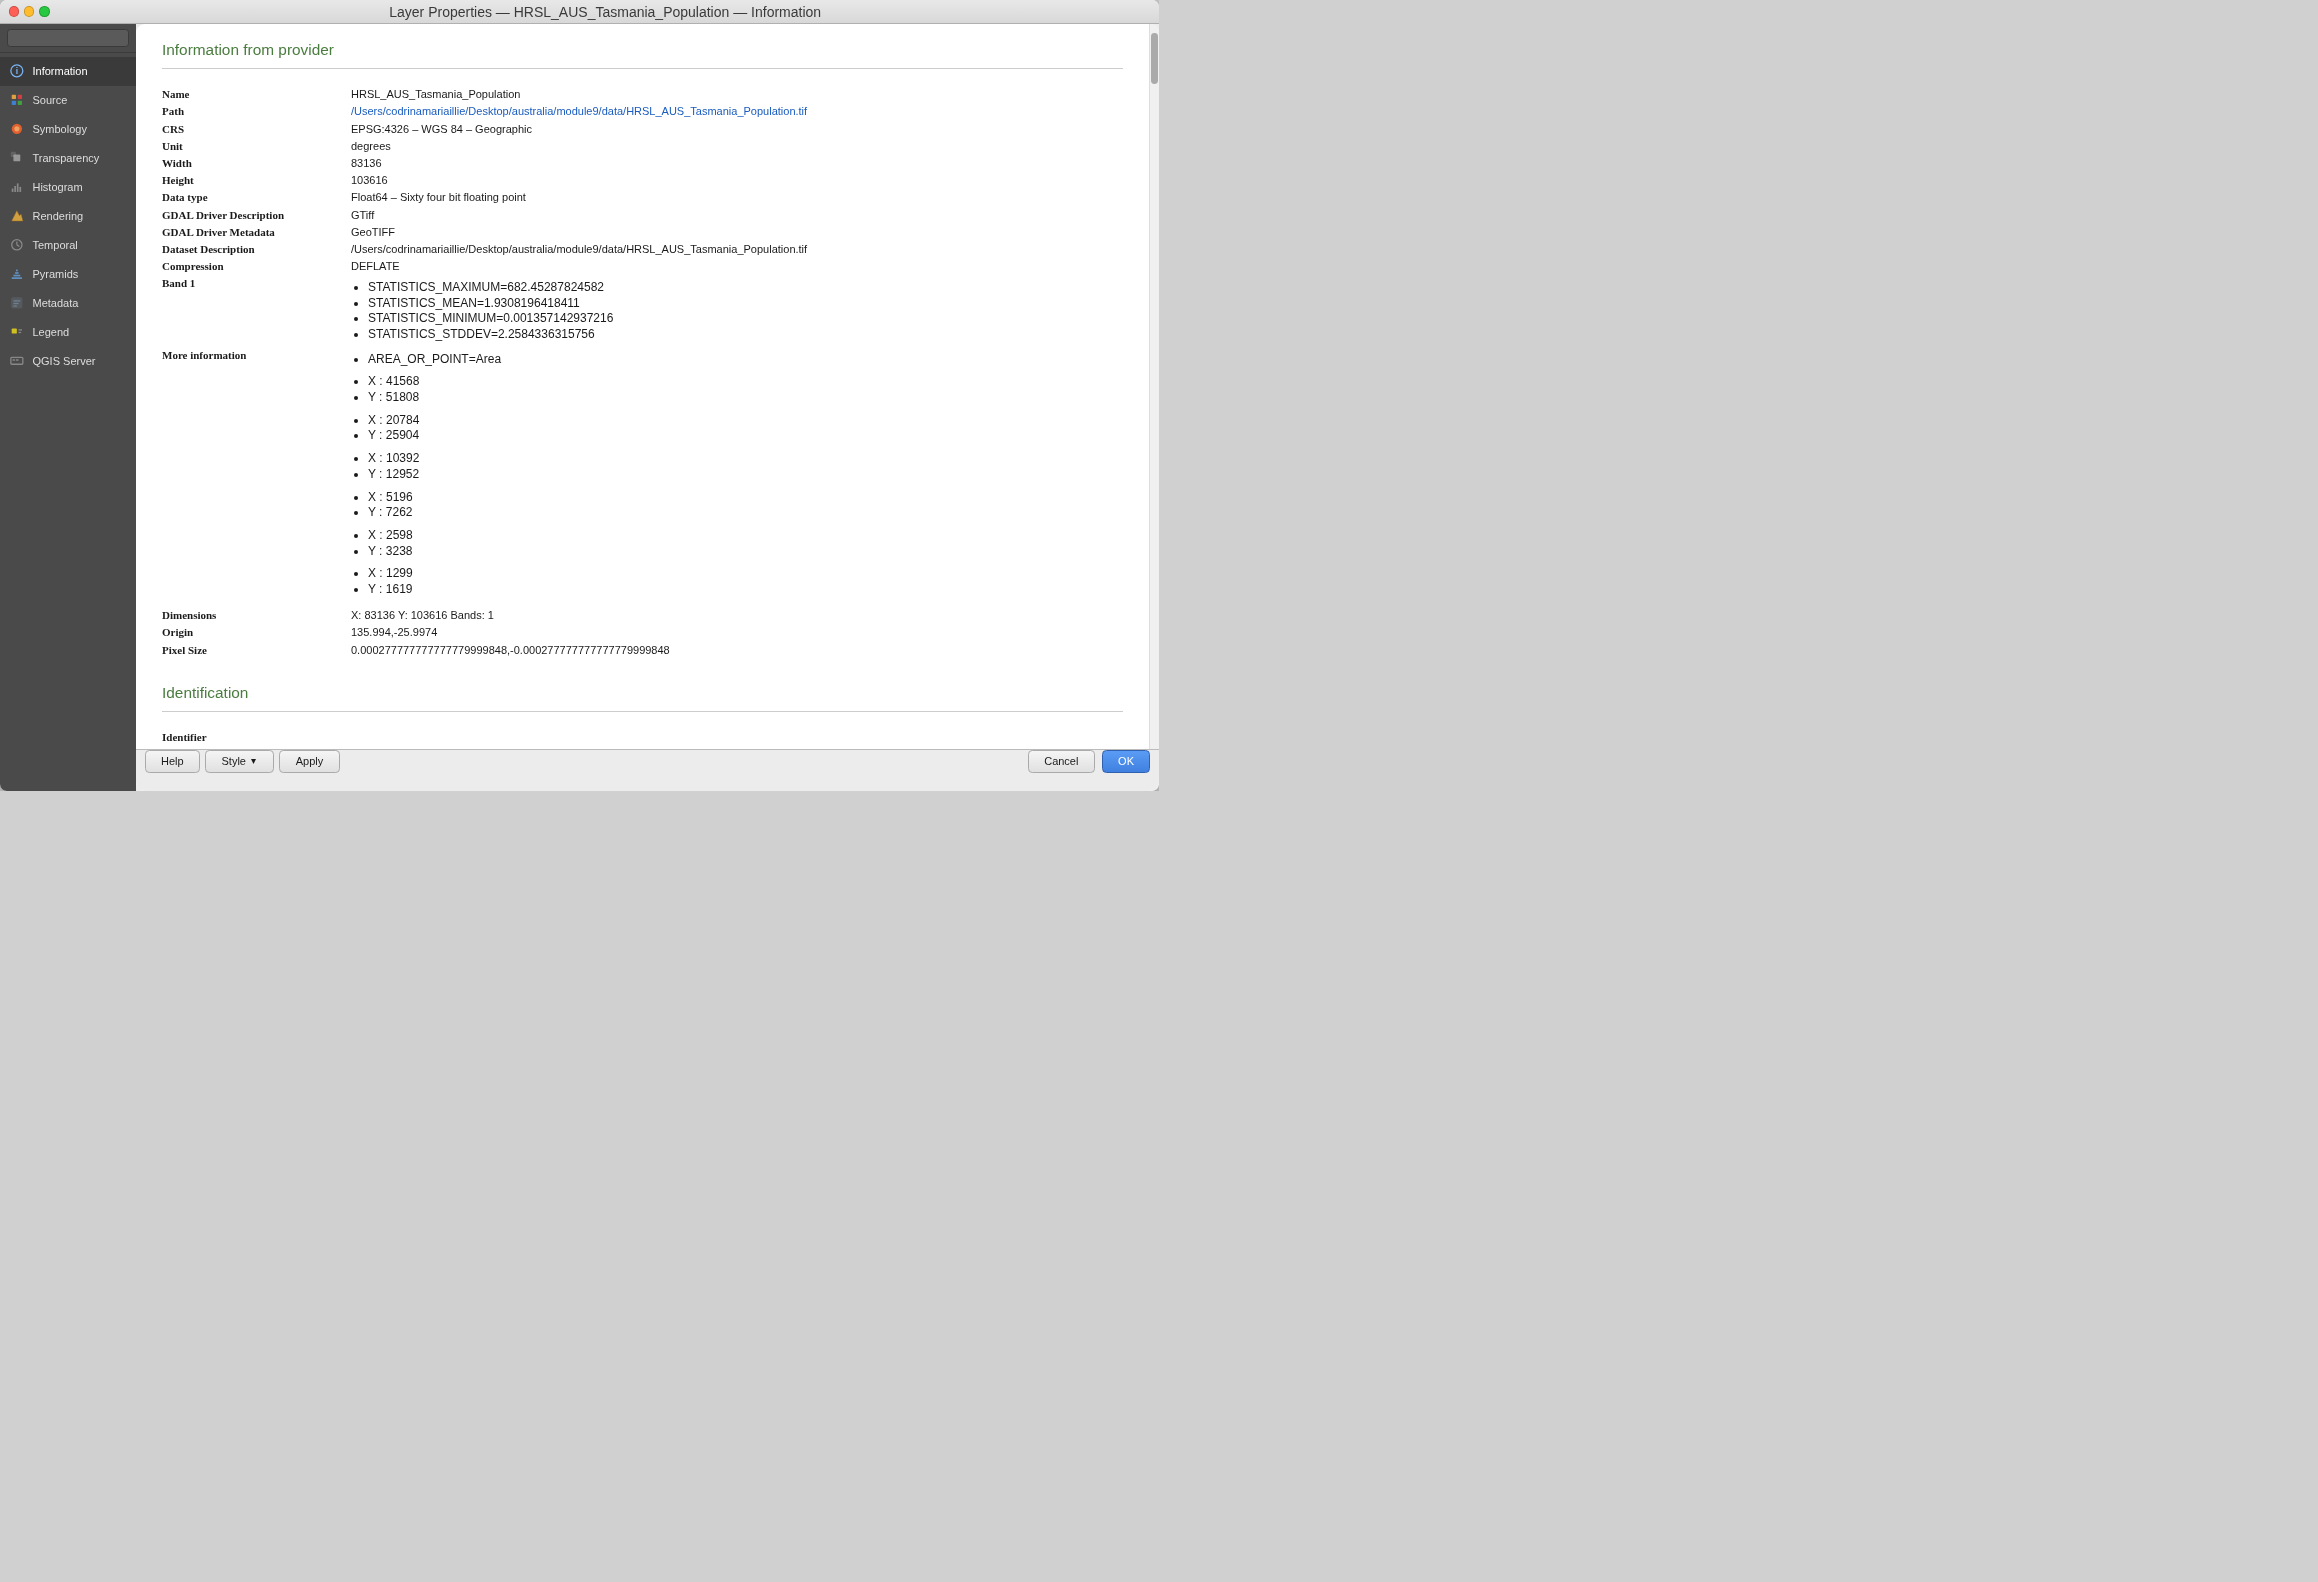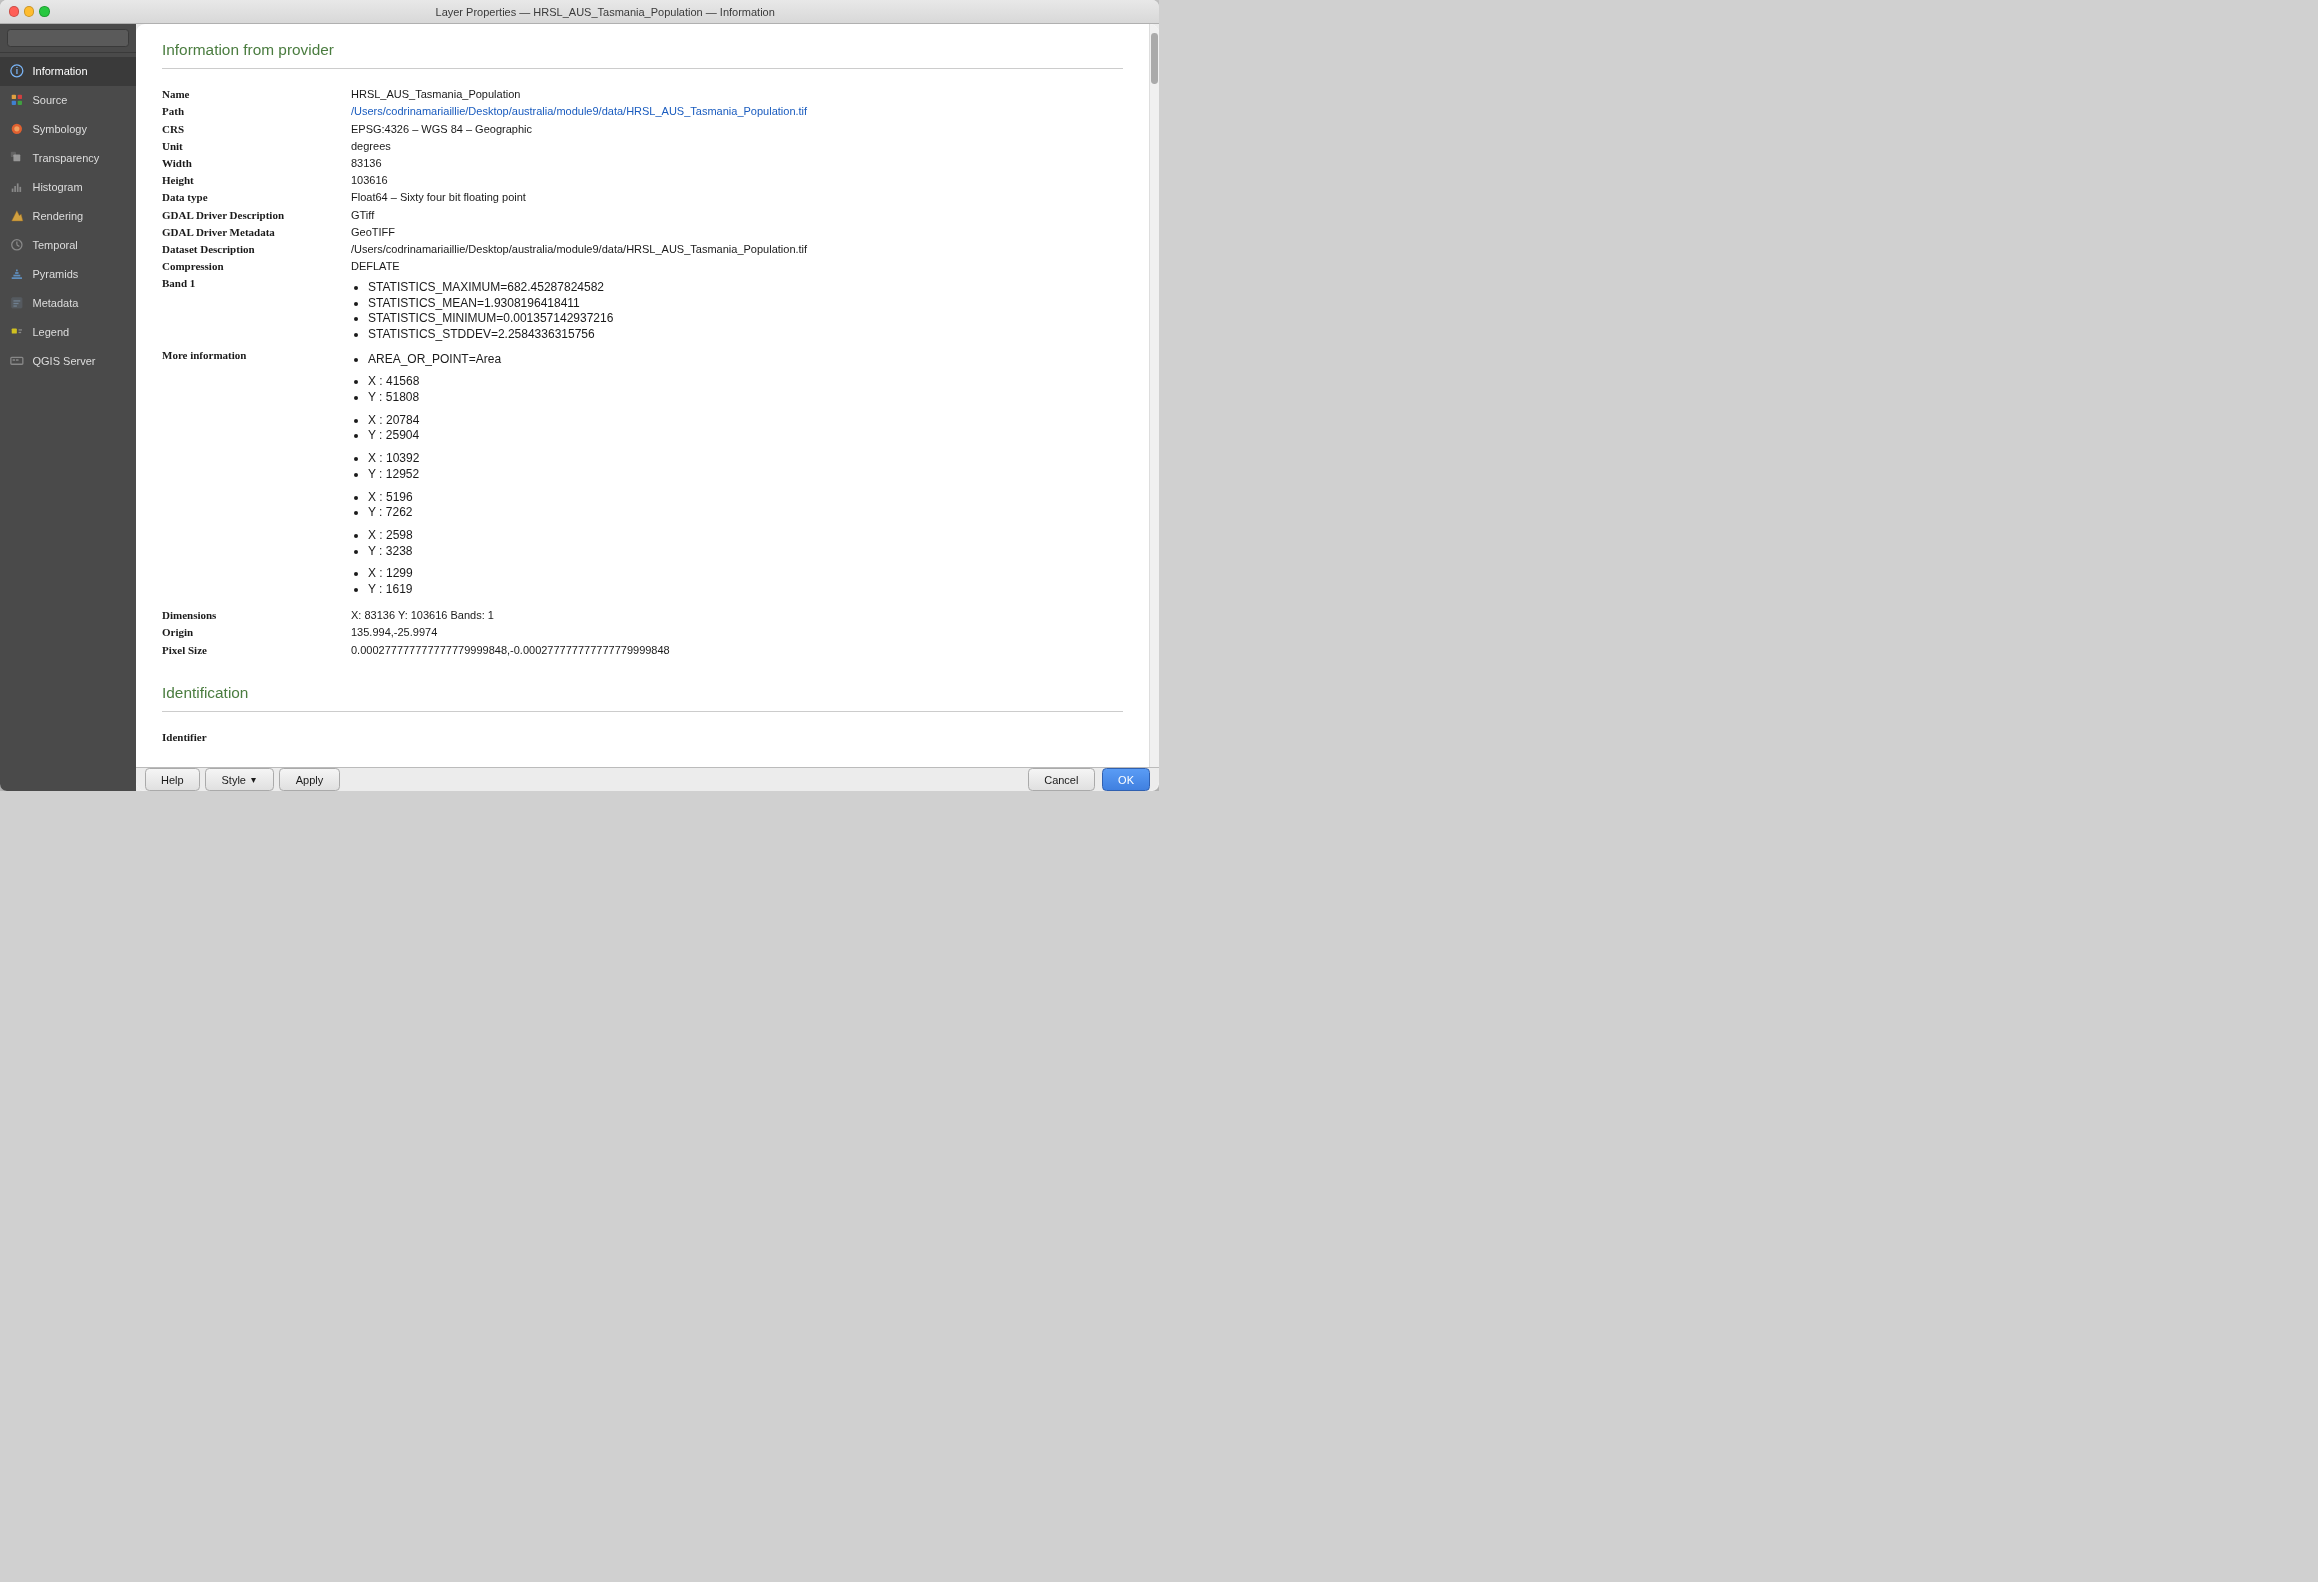--- a/index.html
+++ b/index.html
@@ -41,21 +41,21 @@
       height: 10.3px;
       border-radius: 50%;
       border: 0.9px solid rgba(0,0,0,0.2);
     }
     .tb-close { background: #ff5f57; }
     .tb-min { background: #febc2e; }
     .tb-max { background: #28c840; }
     .titlebar-title {
       flex: 1;
       text-align: center;
-      font-size: 11px;
+      font-size: 14px;
       color: #3a3a3a;
       font-weight: 500;
     }
     .main-body {
       display: flex;
       flex: 1;
       overflow: hidden;
     }
     
     .sidebar {
@@ -158,25 +158,25 @@
     }
     .bullet-list li {
       padding: 0.9px 0;
       font-size: 12px;
     }
     .xy-group {
       margin-bottom: 6.9px;
     }
     
     .bottom-bar {
-      height: 24px;
+      height: 42px;
       background: #ececec;
       border-top: 0.9px solid #bbb;
       display: flex;
-      align-items: center;
+      align-items: flex-start;
       padding: 0 8.6px;
       flex-shrink: 0;
     }
     .bottom-left {
       display: flex;
       gap: 5.1px;
       align-items: center;
     }
     .bottom-right {
       margin-left: auto;

